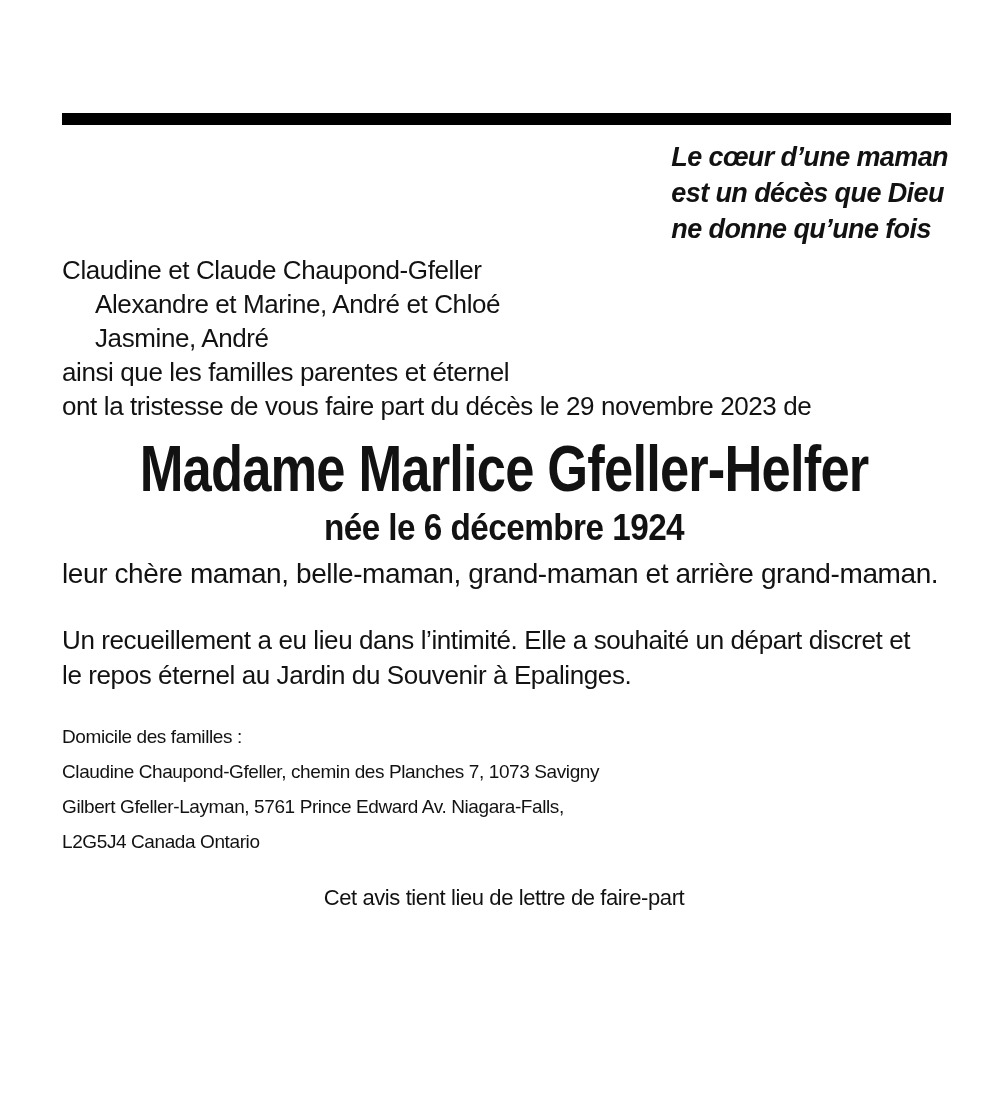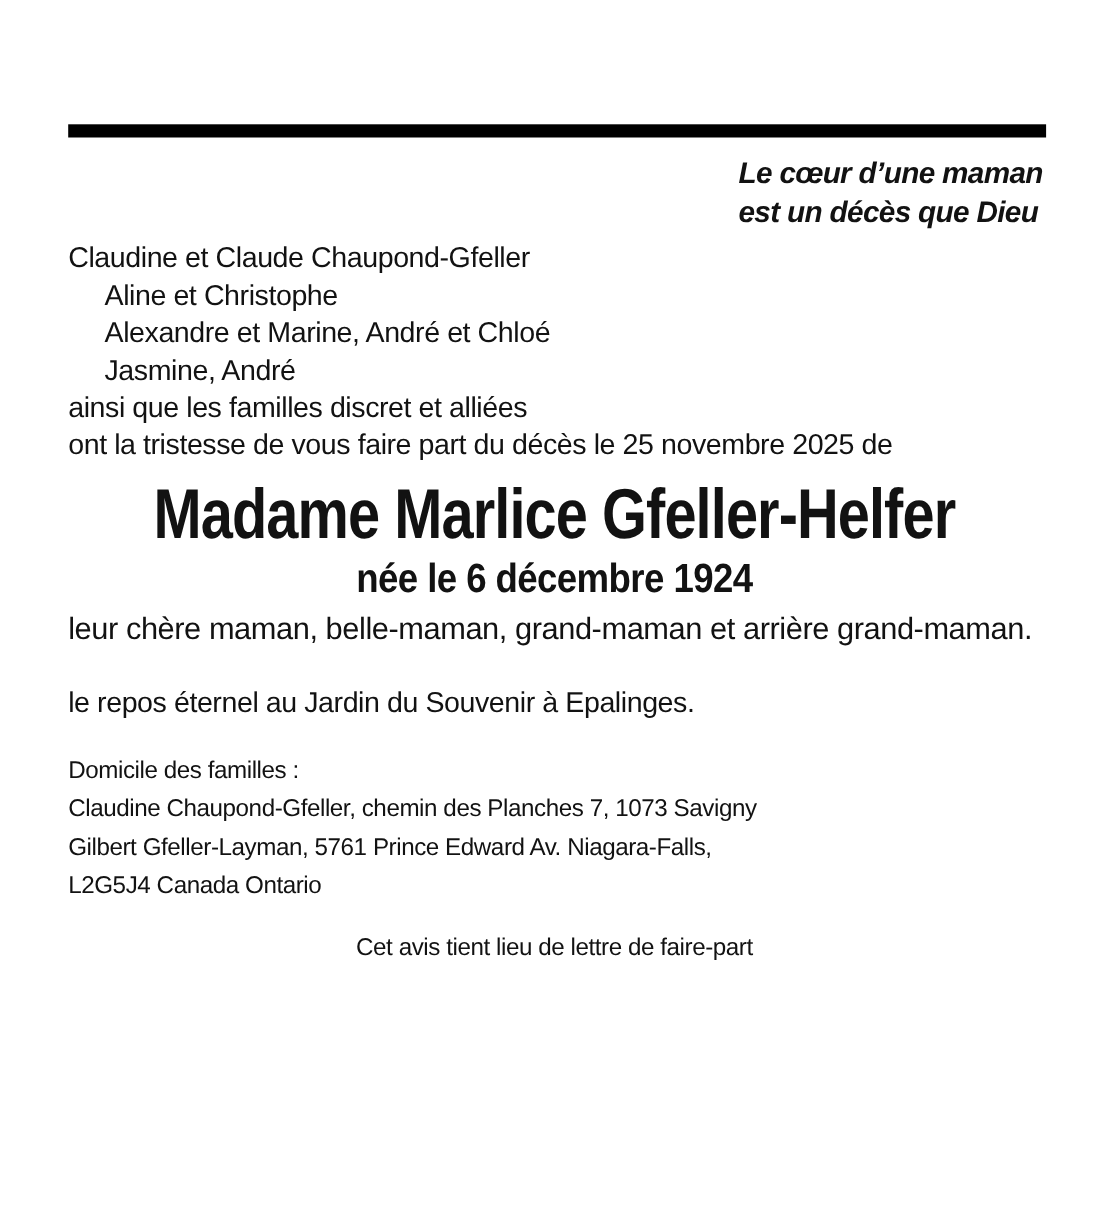--- a/index.html
+++ b/index.html
@@ -87,60 +87,61 @@
     line-height: 34px;
     white-space: nowrap;
   }
   .ceremony {
     margin: 32px 58px 0 62px;
     font-size: 26px;
     line-height: 35px;
   }
   .domicile {
     margin: 26px 58px 0 62px;
-    font-size: 22px;
+    font-size: 19px;
     line-height: 35px;
   }
   .footer-line {
     margin-top: 22px;
     text-align: center;
     font-size: 22px;
     line-height: 34px;
   }
 </style>
 </head>
 <body>
 
 <div class="page">
 
   <div class="rule rule-top"></div>
 
   <div class="quote-wrap">
     <div class="quote">
       <div class="line">Le cœur d’une maman</div>
       <div class="line">est un décès que Dieu</div>
+      <div class="line">ne donne qu’une fois</div>
     </div>
   </div>
 
   <div class="family">
     <div class="line"><span>Claudine et Claude </span><span class="b">Chaupond-Gfeller</span></div>
-    <div class="line indent"><span>Aline et Christophe</span></div>
     <div class="line indent"><span>Alexandre et Marine, André et Chloé</span></div>
     <div class="line indent"><span>Jasmine, André</span></div>
-    <div class="line"><span>ainsi que les familles discret et alliées</span></div>
-    <div class="line"><span>ont la tristesse de vous faire part du décès le 25 novembre 2025 de</span></div>
+    <div class="line"><span>ainsi que les familles parentes et éternel</span></div>
+    <div class="line"><span>ont la tristesse de vous faire part du décès le 29 novembre 2023 de</span></div>
   </div>
 
   <div class="name-heading">Madame Marlice Gfeller-Helfer</div>
 
   <div class="birth-line">née le 6 décembre 1924</div>
 
   <div class="relation-line">leur chère maman, belle-maman, grand-maman et arrière grand-maman.</div>
 
   <div class="ceremony">
+    <div class="line">Un recueillement a eu lieu dans l’intimité. Elle a souhaité un départ discret et</div>
     <div class="line">le repos éternel au Jardin du Souvenir à Epalinges.</div>
   </div>
 
   <div class="domicile">
     <div class="line">Domicile des familles :</div>
     <div class="line"><span>Claudine Chaupond-Gfeller, chemin des Planches 7, 1073 </span><span class="b">Savigny</span></div>
     <div class="line"><span>Gilbert Gfeller-Layman, 5761 Prince Edward Av. Niagara-Falls,</span></div>
     <div class="line"><span>L2G5J4 </span><span class="b">Canada Ontario</span></div>
   </div>
 

